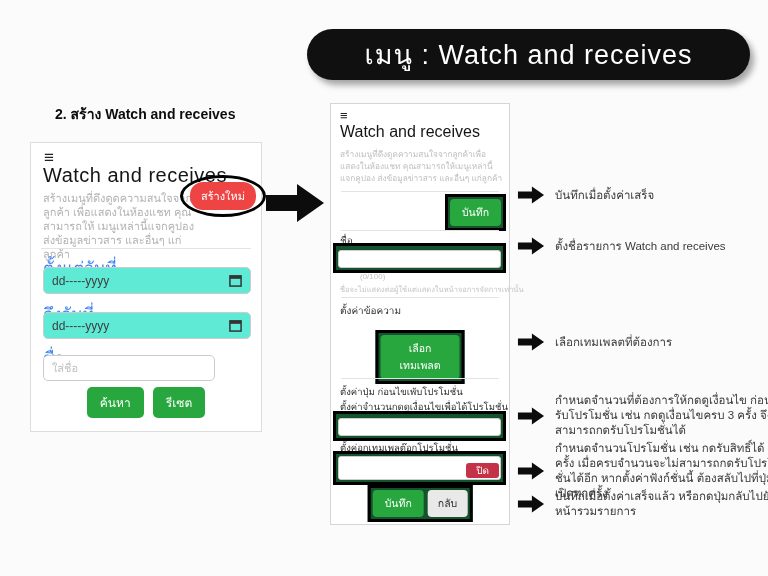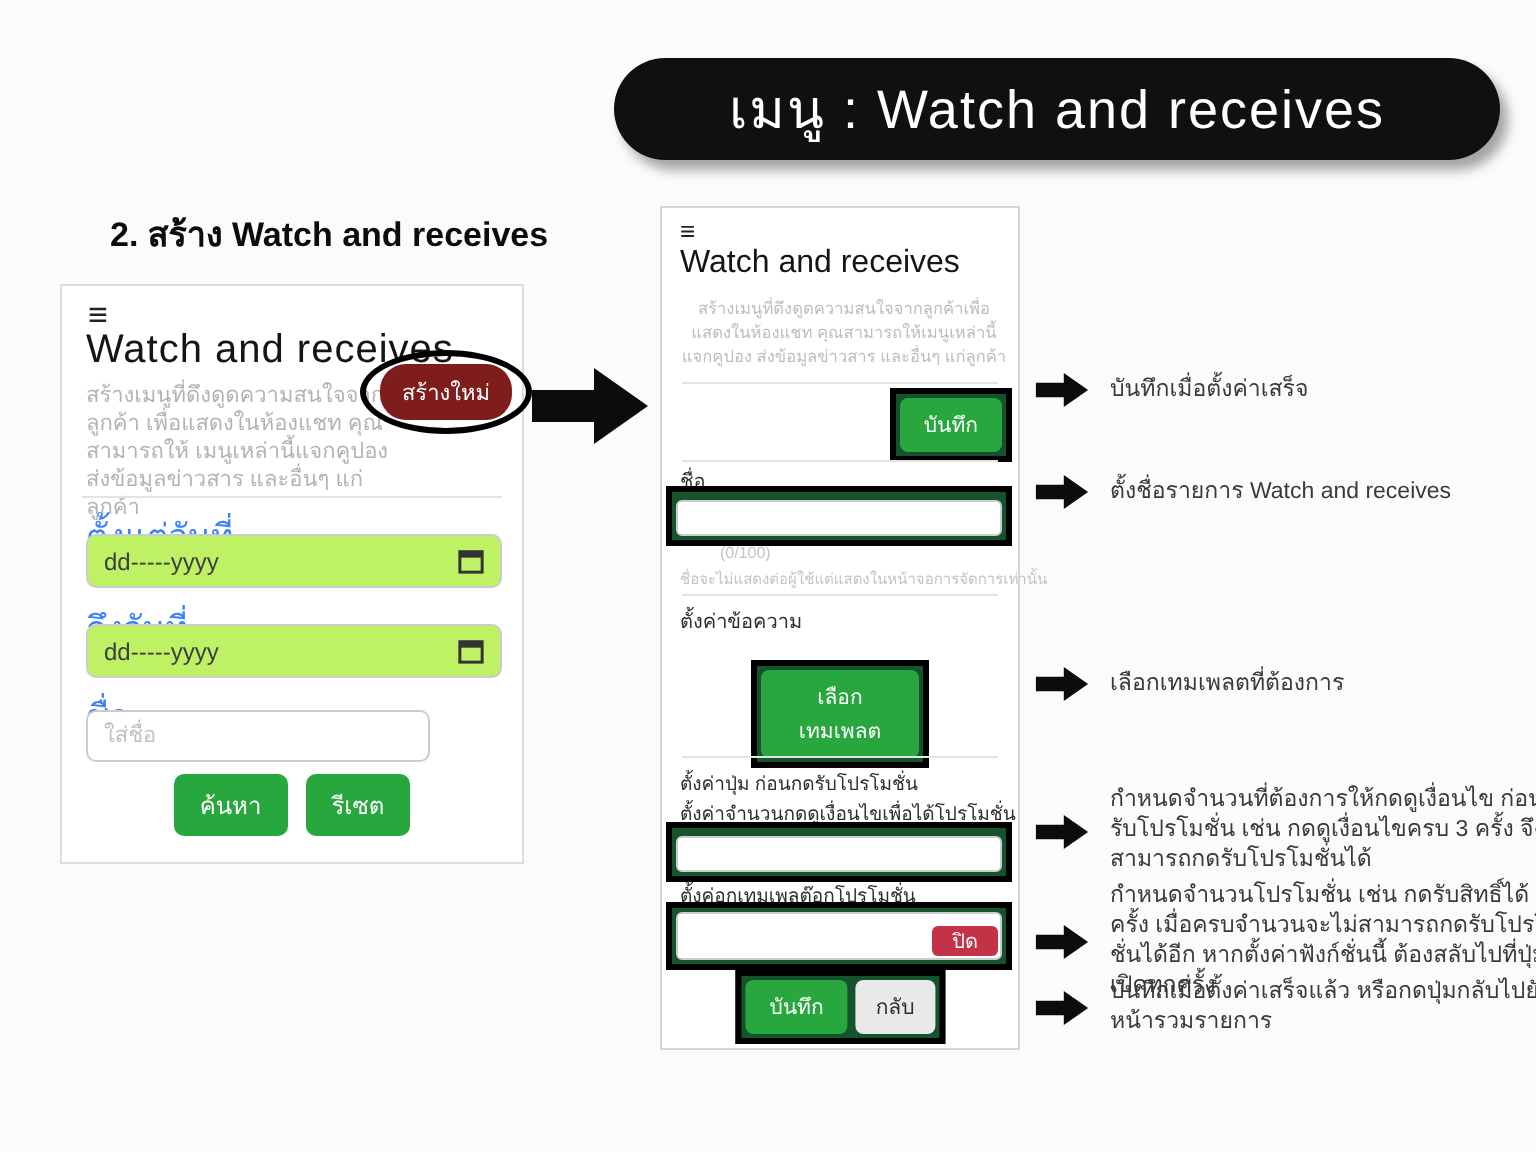--- a/index.html
+++ b/index.html
@@ -5,52 +5,52 @@
   html,body{margin:0;padding:0;background:#fbfbfb;}
   *{box-sizing:border-box;font-family:"Liberation Sans","DejaVu Sans",sans-serif;}
   #stage{position:relative;width:768px;height:576px;background:#fbfbfb;overflow:hidden;}
 
   
   .banner{position:absolute;left:307px;top:29px;width:443px;height:51px;background:#101010;
     border-radius:27px;display:flex;align-items:center;justify-content:center;color:#fff;
     font-size:27px;letter-spacing:1px;box-shadow:4px 5px 6px rgba(0,0,0,.35);}
 
   
-  .heading{position:absolute;left:55px;top:103px;font-size:17px;font-weight:800;color:#0c0c0c;}
+  .heading{position:absolute;left:55px;top:103px;font-size:14px;font-weight:800;color:#0c0c0c;}
 
   
   .panel{position:absolute;background:#fff;border:1px solid #dcdcdc;}
   .hamburger{position:absolute;font-weight:700;color:#222;}
   .divider{position:absolute;left:10px;right:10px;height:1px;background:#e3e3e3;}
 
   
   #left-panel{left:30px;top:142px;width:232px;height:290px;}
   #left-panel .hamburger{left:13px;top:5px;font-size:17px;}
   #left-panel .p-title{position:absolute;left:12px;top:21px;font-size:20px;color:#151515;letter-spacing:.5px;}
   #left-panel .p-desc{position:absolute;left:12px;top:48px;width:162px;font-size:11px;line-height:14px;color:#b3b3b3;}
   .ellipse-wrap{position:absolute;right:-5px;top:32px;border:3px solid #000;border-radius:50%;padding:4px 7px;background:transparent;}
-  .pill-btn{display:inline-block;background:#7f1d1d;color:#fff;font-size:11px;padding:5px 11px;border-radius:13px;border:none;}
+  .pill-btn{display:inline-block;background:#ef4444;color:#fff;font-size:11px;padding:5px 11px;border-radius:13px;border:none;}
   #left-panel .fld-label{position:absolute;left:12px;font-size:17px;color:#3b82f6;}
   .date-input{position:absolute;left:12px;width:208px;height:27px;border:1px solid #ccc;border-radius:5px;
-    display:flex;align-items:center;justify-content:space-between;padding:0 8px;background:#bef264;}
+    display:flex;align-items:center;justify-content:space-between;padding:0 8px;background:#5eead4;}
   .date-input span{font-size:12px;color:#3f3f3f;}
   .text-input{position:absolute;left:12px;width:172px;height:26px;border:1px solid #ccc;border-radius:5px;
     padding:0 8px;font-size:11px;color:#333;background:#fff;}
   .text-input::placeholder{color:#c0c0c0;}
   #left-panel .btn-row{position:absolute;left:0;right:0;top:244px;display:flex;justify-content:center;gap:9px;}
   .green-btn{background:#28a73e;color:#fff;border:none;border-radius:5px;font-size:12px;padding:6px 13px;}
 
   
   .big-arrow{position:absolute;left:266px;top:183px;}
 
   
   #right-panel{left:330px;top:103px;width:180px;height:422px;border-color:#d5d5d5;}
   #right-panel .hamburger{left:9px;top:4px;font-size:13px;}
   #right-panel .p-title{position:absolute;left:9px;top:19px;font-size:16px;color:#151515;}
-  #right-panel .p-desc{position:absolute;left:9px;top:44px;width:164px;font-size:8.3px;line-height:12px;color:#bdbdbd;text-align:center;}
+  #right-panel .p-desc{position:absolute;left:9px;top:44px;width:164px;font-size:8.3px;line-height:12px;color:#bdbdbd;}
   .hl-box{border:3px solid #000;background:#14532d;padding:2px;}
   #save-box{position:absolute;right:3px;top:90px;}
   #save-box .sm-green{display:block;}
   .sm-green{background:#28a73e;color:#fff;border:none;border-radius:4px;font-size:10.5px;padding:5px 12px;}
   .sm-label{position:absolute;left:9px;font-size:10px;color:#2e2e2e;}
   .tiny{font-size:9.5px;}
   #name-box{position:absolute;left:2px;top:139px;width:173px;}
   .inner-input{width:100%;height:18px;border:1px solid #ccc;border-radius:3px;background:#fff;padding:0 4px;font-size:10px;}
   #char-count{position:absolute;left:9px;top:168px;font-size:8px;color:#c4c4c4;margin-left:20px;}
   #name-hint{position:absolute;left:9px;top:179px;font-size:7.5px;color:#c4c4c4;white-space:nowrap;}
@@ -143,21 +143,21 @@
 
     <div class="divider" style="top:193px"></div>
 
     <div class="sm-label" style="top:199px">ตั้งค่าข้อความ</div>
     <div id="template-box" class="hl-box">
       <button class="sm-green">เลือกเทมเพลต</button>
     </div>
 
     <div class="divider" style="top:274px"></div>
 
-    <div class="sm-label tiny" style="top:280px">ตั้งค่าปุ่ม ก่อนกดรับโปรโมชั่น</div>
+    <div class="sm-label tiny" style="top:280px">ตั้งค่าปุ่ม ก่อนไขเพับโปรโมชั่น</div>
     <div class="sm-label tiny" style="top:295px">ตั้งค่าจำนวนกดดูเงื่อนไขเพื่อได้โปรโมชั่น</div>
     <div id="cond-box" class="hl-box">
       <input class="inner-input" style="">
     </div>
 
     <div class="sm-label tiny" style="top:336px">ตั้งค่อกเทมเพลต๊อกโปรโมชั่น</div>
     <div id="stock-box" class="hl-box">
       <div class="stock-row">
         <input style="">
         <button class="red-btn">ปิด</button>

